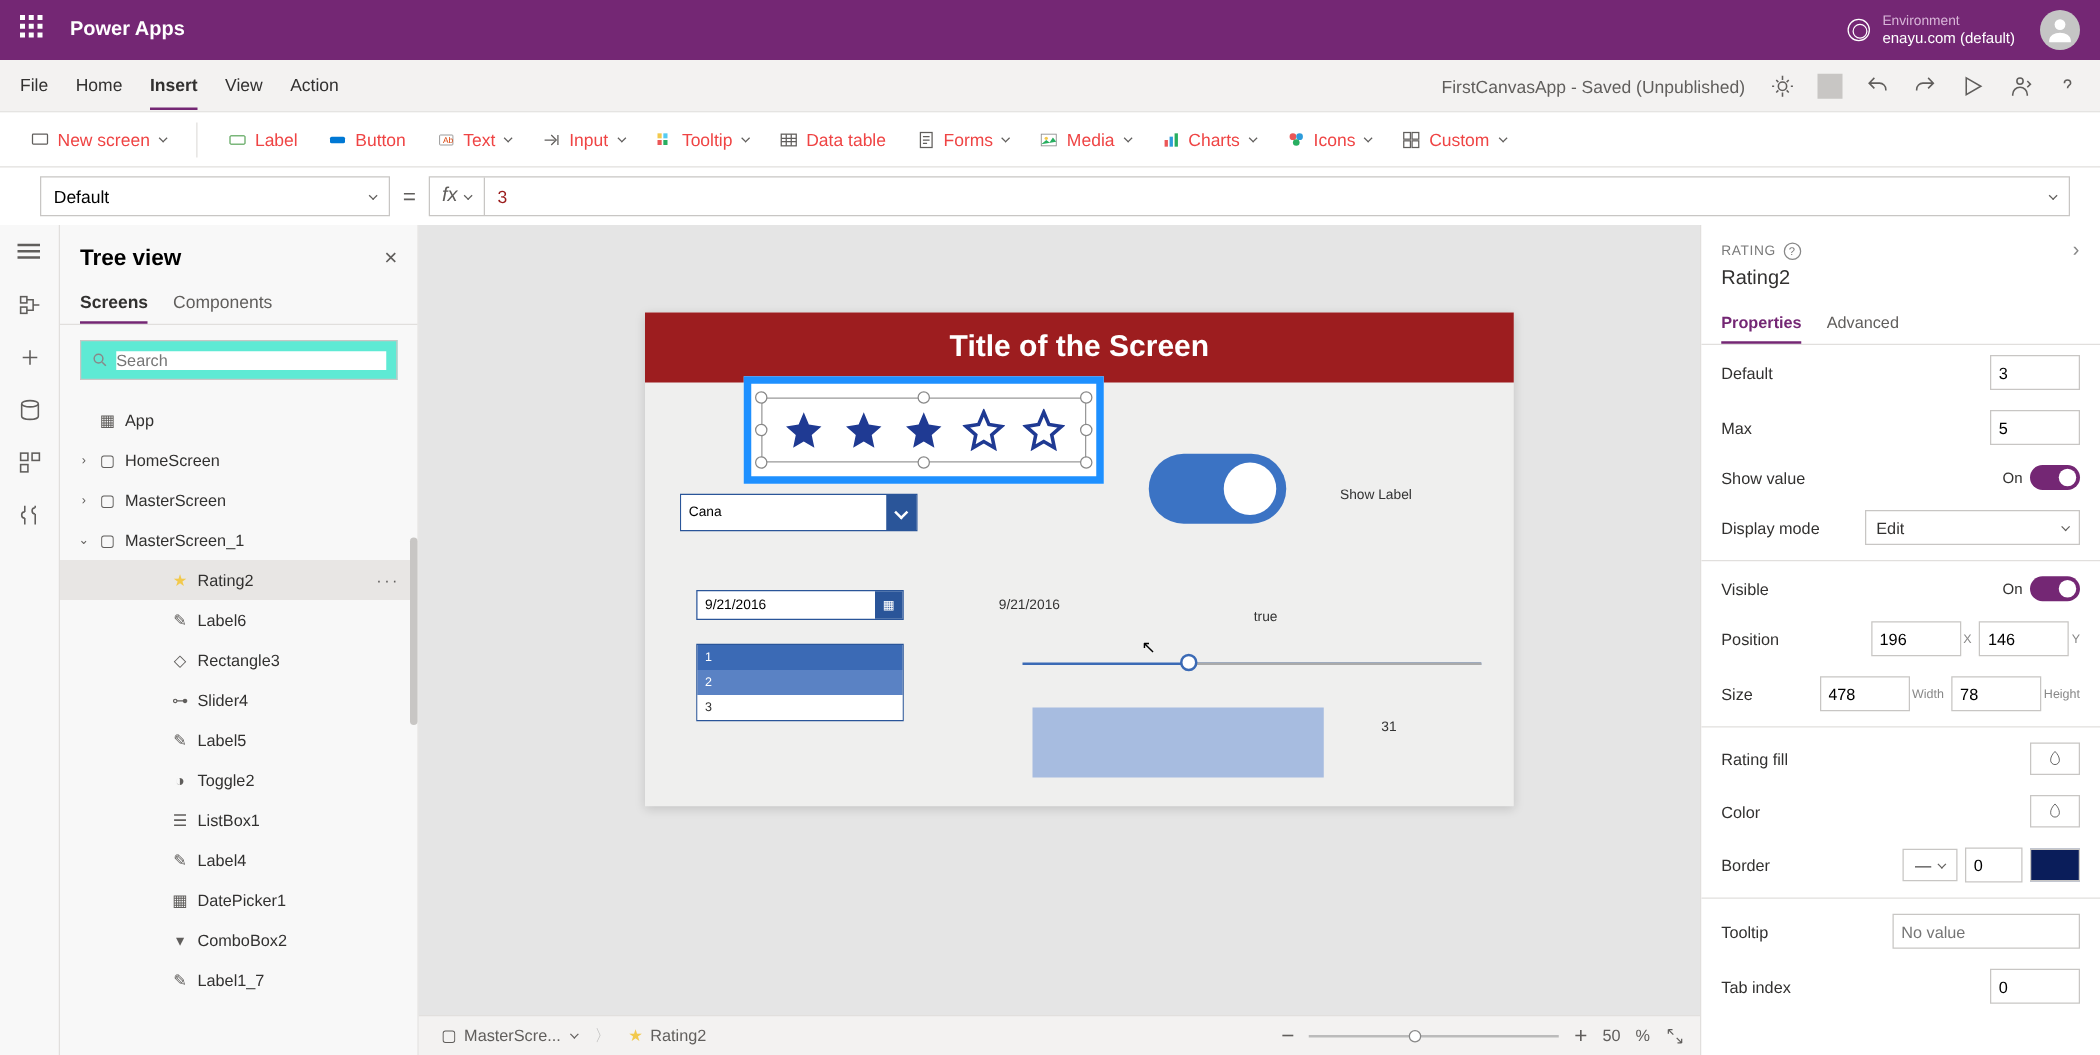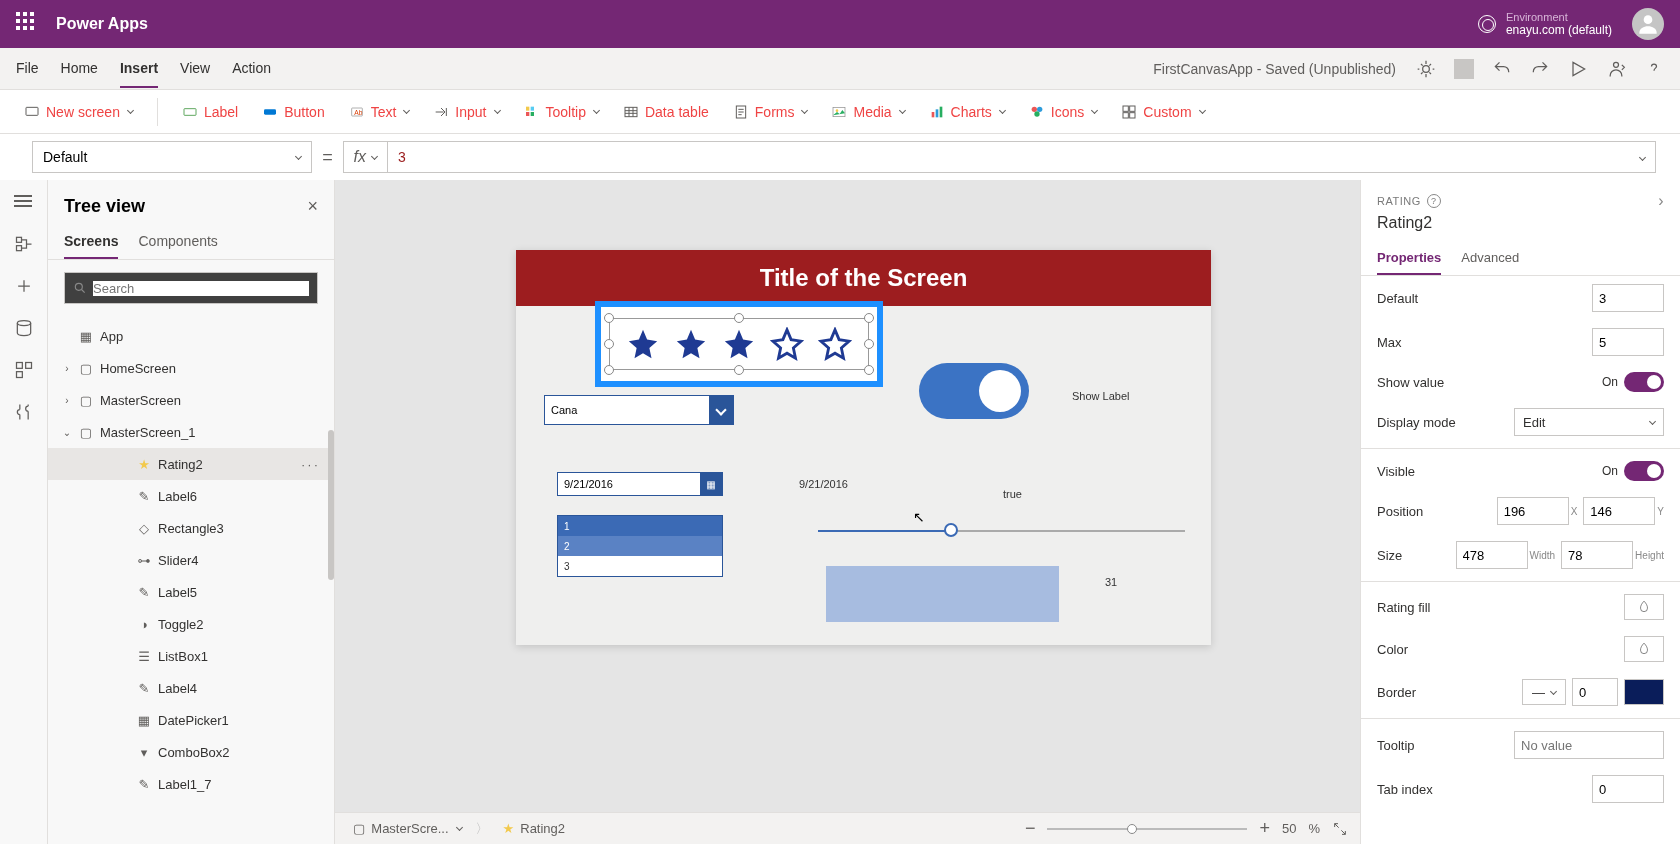--- a/index.html
+++ b/index.html
@@ -43,21 +43,21 @@
     .rail{width:48px;background:#f8f8f8;border-right:1px solid #e1dfdd;display:flex;flex-direction:column;align-items:center;padding-top:12px;gap:22px;color:#605e5c;}
     .rail svg, .rail .ic{width:20px;height:20px;cursor:pointer;}
     .rail .ham span{display:block;width:18px;height:2px;background:#605e5c;margin:3px 0;}
 
     .tree{width:287px;background:#f8f8f8;border-right:1px solid #e1dfdd;position:relative;}
     .tree-hd{padding:16px 16px 8px;font-size:18px;font-weight:600;}
     .close-tree{position:absolute;top:16px;right:16px;font-size:18px;color:#605e5c;cursor:pointer;}
     .tree-tabs{display:flex;padding:0 16px;gap:20px;border-bottom:1px solid #e1dfdd;}
     .tree-tabs span{font-size:14px;padding:8px 0;cursor:pointer;color:#605e5c;}
     .tree-tabs span.active{border-bottom:2px solid #742774;color:#323130;font-weight:600;}
-    .search{margin:12px 16px;height:32px;border:1px solid #c8c6c4;display:flex;align-items:center;padding:0 8px;background:#404040;}
+    .search{margin:12px 16px;height:32px;border:1px solid #c8c6c4;display:flex;align-items:center;padding:0 8px;background:#5eead4;}
     .search svg{width:14px;height:14px;color:#605e5c;margin-right:6px;}
     .search input{border:none;outline:none;flex:1;font-size:13px;}
     .tree-list{padding:4px 0;overflow:hidden;}
     .tn{display:flex;align-items:center;height:32px;padding:0 14px;font-size:13px;color:#323130;cursor:pointer;gap:6px;}
     .tn.sel{background:#e8e6e4;}
     .tn .car{width:10px;display:inline-block;text-align:center;color:#605e5c;font-size:10px;}
     .tn .ico{width:16px;height:16px;display:inline-flex;align-items:center;justify-content:center;color:#605e5c;}
     .tn .ico.star{color:#f2c94c;}
     .tn.lvl2{padding-left:88px;}
     .more{margin-left:auto;letter-spacing:2px;color:#605e5c;}
@@ -119,21 +119,21 @@
     .ph-name{font-size:16px;margin-top:4px;}
     .ptabs{display:flex;border-bottom:1px solid #e1dfdd;padding:0 16px;gap:20px;margin-top:2px;}
     .ptabs span{padding:8px 0;font-size:13px;cursor:pointer;color:#605e5c;}
     .ptabs span.active{color:#742774;font-weight:600;border-bottom:2px solid #742774;}
     .prow{display:flex;align-items:center;padding:8px 16px;justify-content:space-between;}
     .prow .lbl{color:#323130;}
     .prow input[type=text]{width:72px;height:28px;border:1px solid #c8c6c4;padding:0 6px;font-size:13px;}
     .twin{display:flex;gap:6px;}
     .twin .col{display:flex;flex-direction:row;align-items:center;gap:2px;}
     .twin .col span{font-size:10px;color:#888;}
-    .pselect{width:150px;height:28px;border:1px solid #c8c6c4;display:flex;align-items:center;justify-content:space-between;padding:0 8px;font-size:13px;}
+    .pselect{width:172px;height:28px;border:1px solid #c8c6c4;display:flex;align-items:center;justify-content:space-between;padding:0 8px;font-size:13px;}
     .ptoggle{width:40px;height:20px;background:#742774;border-radius:10px;position:relative;}
     .ptoggle .k{position:absolute;width:14px;height:14px;background:#fff;border-radius:50%;top:3px;right:3px;}
     .on{font-size:12px;color:#323130;margin-right:6px;}
     .tflex{display:flex;align-items:center;}
     .psep{height:1px;background:#e1dfdd;margin:4px 0;}
     .colbtn{width:40px;height:26px;border:1px solid #c8c6c4;display:flex;align-items:center;justify-content:center;}
     .swatch{width:40px;height:26px;border:1px solid #c8c6c4;background:#0a1d5a;}
     .bsel{width:44px;height:26px;border:1px solid #c8c6c4;display:flex;align-items:center;justify-content:center;gap:4px;}
 
     svg.line-ico{stroke:#605e5c;fill:none;stroke-width:1.5;}

